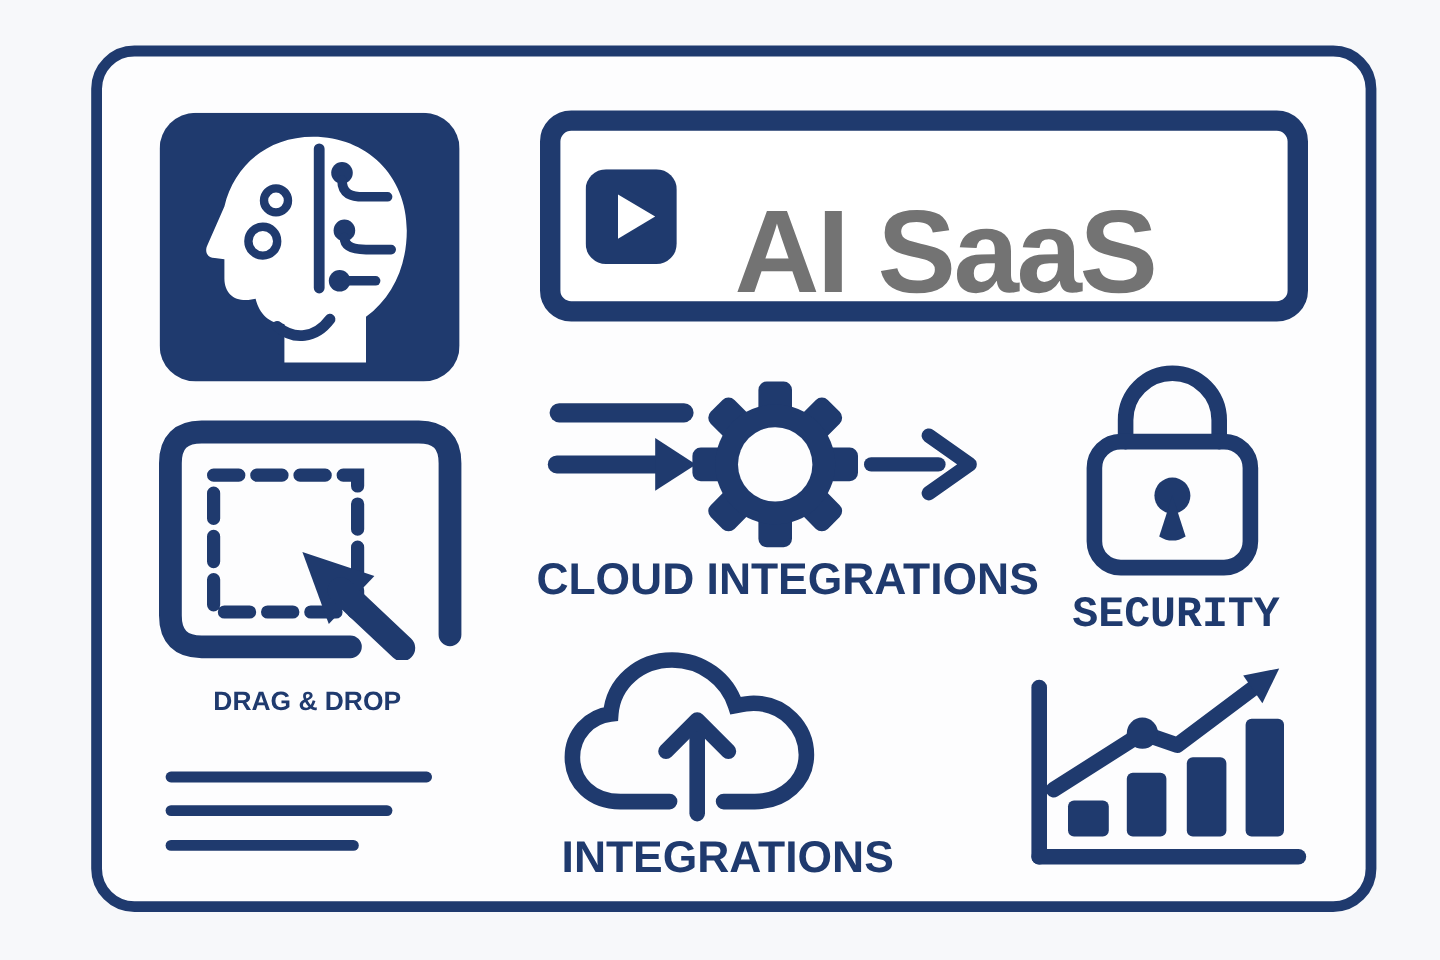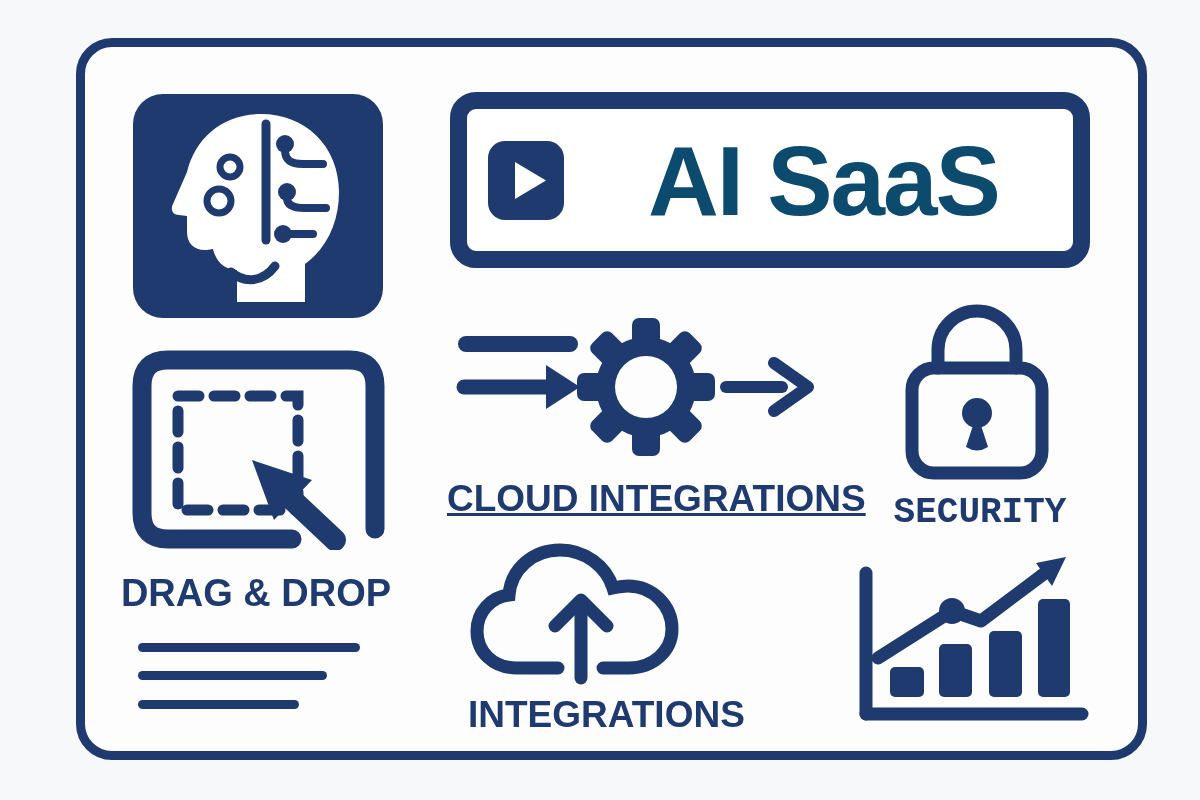--- a/index.html
+++ b/index.html
@@ -18,31 +18,31 @@
   
   .head-tile{left:133px;top:94px;width:250px;height:224px;}
   
   .banner{
     left:450px;top:92px;width:640px;height:176px;
     border:17px solid #1f3a6e;border-radius:26px;
     background:#ffffff;box-sizing:border-box;
   }
   .play{left:488px;top:141px;width:76px;height:79px;}
   .banner-title{
-    left:612px;top:132px;width:400px;height:98px;
+    left:612px;top:160px;width:400px;height:98px;
     font-size:98px;line-height:98px;font-weight:bold;
-    color:#0c4a6e;letter-spacing:-2px;white-space:nowrap;margin-left:36px;
+    color:#737373;letter-spacing:-2px;white-space:nowrap;
   }
   
   .dragdrop{left:132px;top:350px;width:253px;height:200px;}
   .label{
     color:#1f3a6e;font-weight:bold;text-align:center;white-space:nowrap;
   }
-  .lbl-dragdrop{left:120px;top:572px;width:272px;font-size:38px;}
-  .lbl-cloudint{left:447px;top:478px;width:400px;font-size:37px;text-decoration:underline;}
+  .lbl-dragdrop{left:120px;top:572px;width:272px;font-size:22px;}
+  .lbl-cloudint{left:447px;top:462px;width:400px;font-size:37px;}
   .lbl-security{left:880px;top:492px;width:200px;font-size:36px;font-family:Liberation Mono, monospace;}
   .lbl-integrations{left:468px;top:694px;width:260px;font-size:37px;text-align:center;}
   
   .tline{height:9px;border-radius:5px;background:#1f3a6e;}
   .tline1{left:138px;top:643px;width:222px;}
   .tline2{left:138px;top:671px;width:189px;}
   .tline3{left:138px;top:700px;width:161px;}
   
   .process{left:450px;top:314px;width:365px;height:148px;}
   

